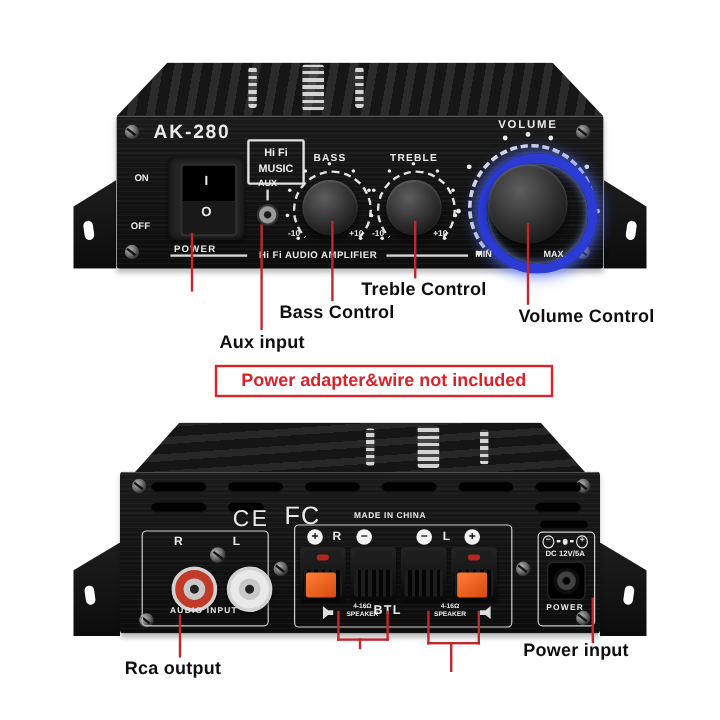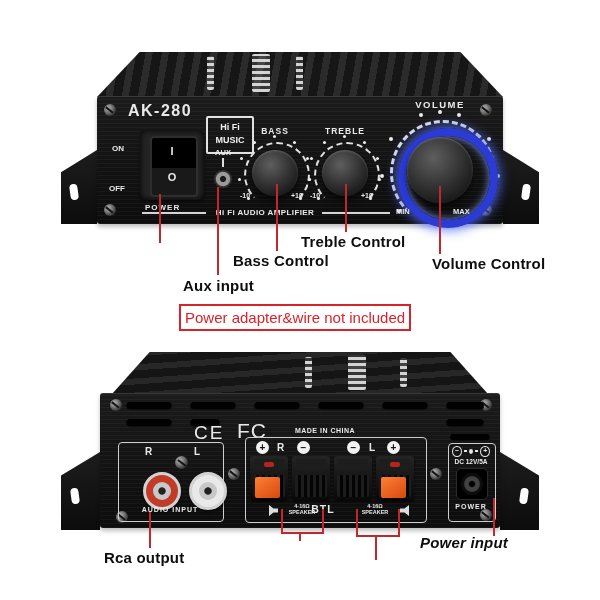--- a/index.html
+++ b/index.html
@@ -36,21 +36,21 @@
   .lever{position:absolute;left:4px;top:3px;right:4px;height:11px;background:#1d1d1d;border-radius:2px;}
   .reddot{position:absolute;left:50%;top:6px;width:10px;height:5px;margin-left:-5px;background:#b5251d;border-radius:2px;}
   .ribs{position:absolute;left:3px;right:3px;bottom:3px;height:22px;background:repeating-linear-gradient(90deg,#1d1d1d 0 3px,#040404 3px 6px);border-radius:2px;}
   .clip{position:absolute;left:5px;top:21px;width:25px;height:21px;background:linear-gradient(145deg,#ff7e36,#d64a0d);border-radius:2px;box-shadow:0 2px 3px rgba(0,0,0,.5);}
   .spk{position:absolute;width:12px;height:11px;background:#ddd;clip-path:polygon(0 32%,38% 32%,75% 0,75% 100%,38% 68%,0 68%);}
   .rca{position:absolute;width:32px;height:32px;border-radius:50%;border:3px solid #d2d2d2;box-shadow:0 2px 3px rgba(0,0,0,.6);}
   .rca::after{content:"";position:absolute;inset:7px;border-radius:50%;background:radial-gradient(circle,#222 0 26%,#c8c8c8 32% 72%,#666 78%);}
   .pc{width:9px;height:9px;border:1px solid #e5e5e5;border-radius:50%;color:#e5e5e5;font-size:7px;line-height:8px;text-align:center;font-weight:bold;}
   .pbar{width:4px;height:2px;background:#e5e5e5;}
   .pdot{width:5px;height:5px;border-radius:50%;background:#e5e5e5;}
-  .notice{position:absolute;border:2px solid #d8232a;color:#d8232a;font-weight:normal;font-size:15px;padding:3px 4px;white-space:nowrap;}
+  .notice{position:absolute;border:2px solid #d8232a;color:#d8232a;font-weight:bold;font-size:15px;padding:3px 20px;white-space:nowrap;}
   .rocker{position:absolute;left:10px;top:6px;width:44px;height:57px;border-radius:4px;border:2px solid #2e2e2e;background:linear-gradient(#000 0 52%,#191919 52%);color:#e5e5e5;}
   .bezel{position:absolute;width:64px;height:70px;border-radius:6px;background:#242424;box-shadow:inset 0 0 6px #000,0 2px 3px rgba(0,0,0,.5);}
   .hline{position:absolute;height:2px;background:#d5d5d5;}
   .jack35{position:absolute;width:18px;height:18px;border-radius:50%;background:radial-gradient(circle,#1a1a1a 0 20%,#9a9a9a 28% 52%,#333 60% 74%,#0c0c0c 80%);}
   .dcjack{position:absolute;width:30px;height:30px;background:#000;border:1px solid #2a2a2a;border-radius:5px;}
   .dcjack::after{content:"";position:absolute;inset:4px;border-radius:50%;background:radial-gradient(circle,#000 0 16%,#424242 24% 46%,#0d0d0d 54%);}
 </style>
 </head>
 <body>
 
@@ -235,15 +235,15 @@
   <span class="wtxt ctr" style="left:448px;top:503px;width:46px;font-size:7px;letter-spacing:1px;">POWER</span>
 
   <div class="rline" style="left:149px;top:512px;height:36px;"></div>
   <div class="abs" style="left:281px;top:509px;width:39px;height:23px;border-left:2px solid #c1272d;border-right:2px solid #c1272d;border-bottom:2px solid #c1272d;"></div>
   <div class="rline" style="left:299px;top:532px;height:9px;"></div>
   <div class="abs" style="left:356px;top:509px;width:40px;height:26px;border-left:2px solid #c1272d;border-right:2px solid #c1272d;border-bottom:2px solid #c1272d;"></div>
   <div class="rline" style="left:375px;top:535px;height:25px;"></div>
   <div class="rline" style="left:493px;top:498px;height:38px;"></div>
 
   <span class="ann" style="left:104px;top:549px;">Rca output</span>
-  <span class="ann" style="left:420px;top:534px;font-style:italic;">Power input</span>
+  <span class="ann" style="left:436px;top:534px;">Power input</span>
 
 </div>
 
 </body></html>

